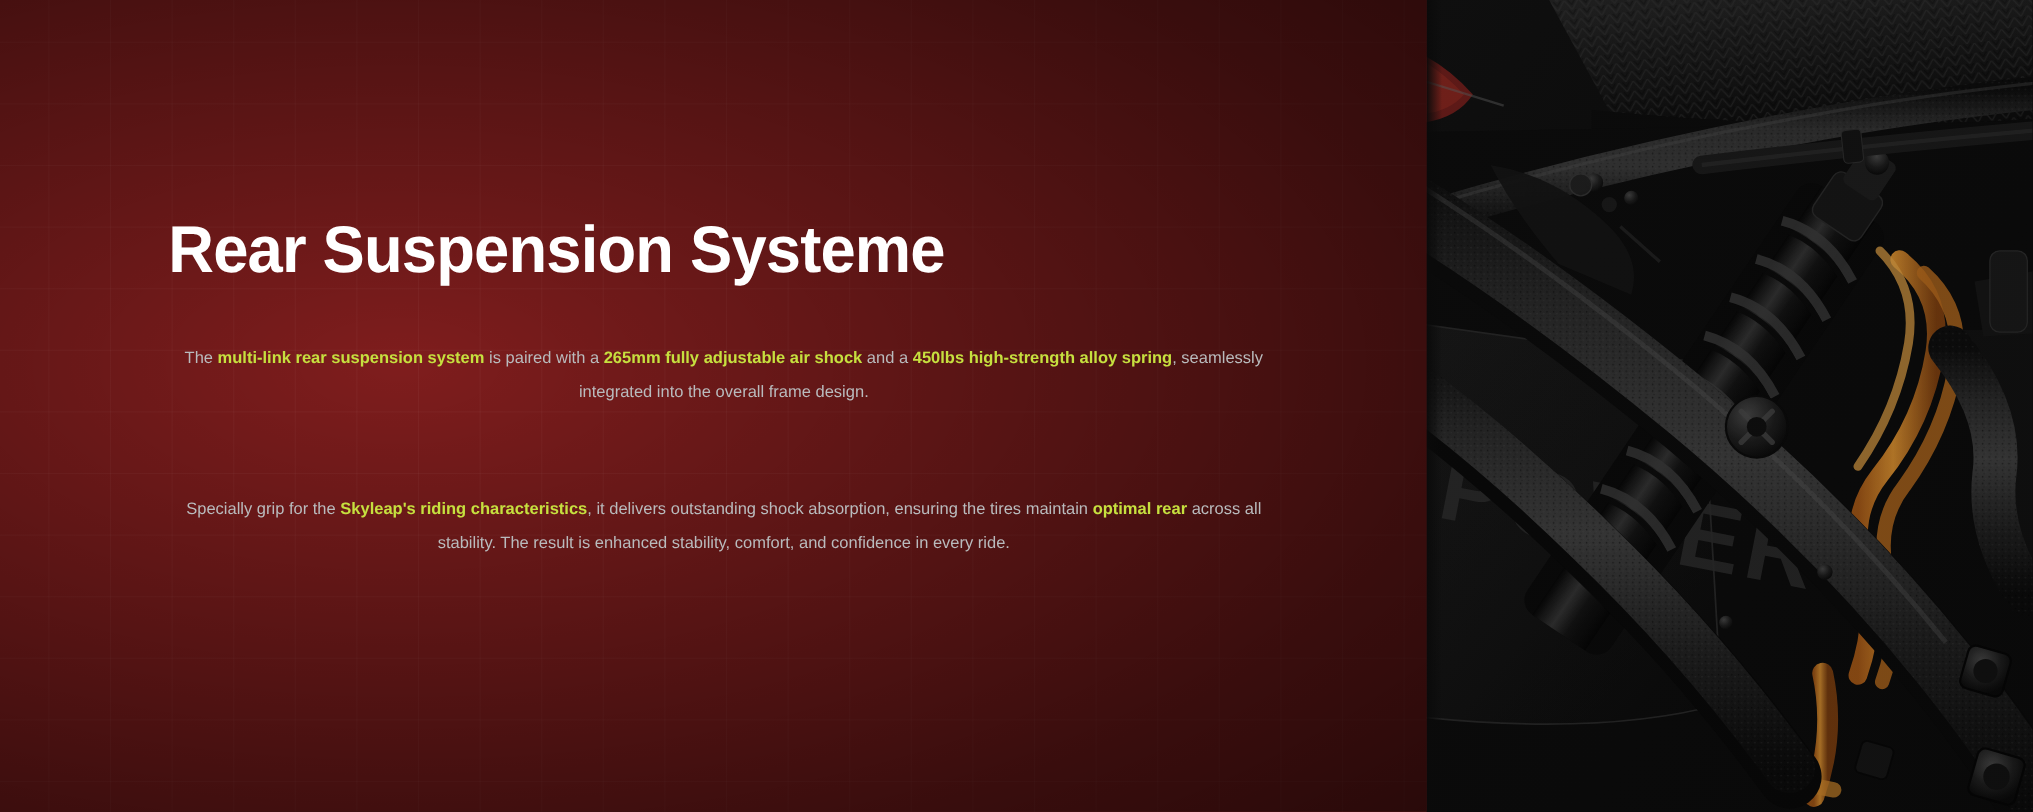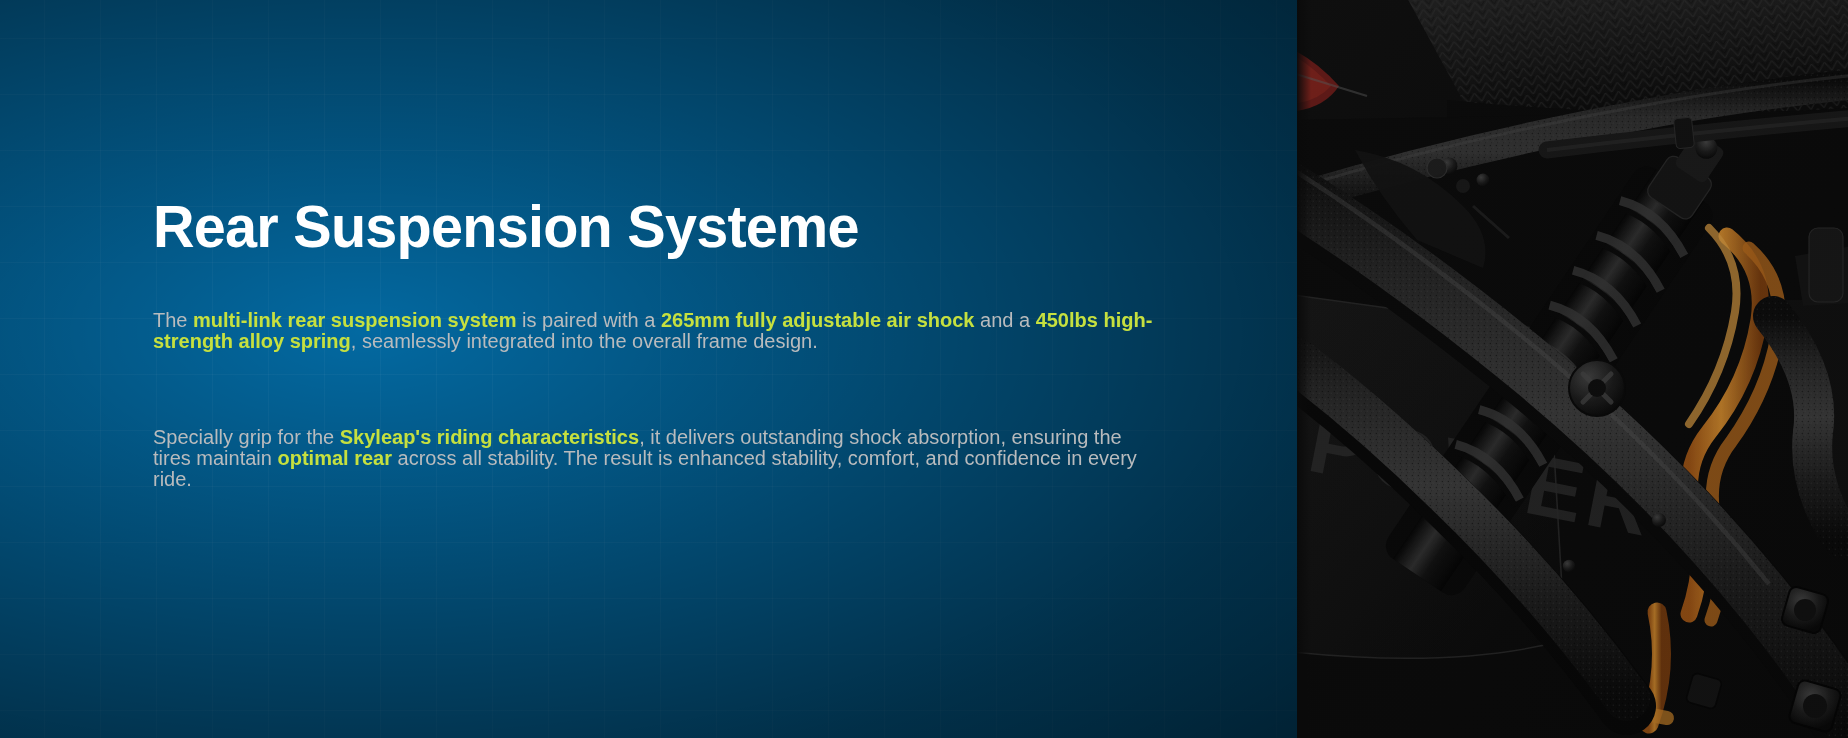--- a/index.html
+++ b/index.html
@@ -19,21 +19,21 @@
     width:1848px; height:738px;
     display:flex;
     background:#090909;
   }
 
   
   .text-panel {
     position:relative;
     width:1297px; height:738px;
     flex:0 0 1297px;
-    background:#0369a1;
+    background:#7f1d1d;
     overflow:hidden;
   }
 
   
   .grid-bg {
     position:absolute; inset:0;
     background-image:
       linear-gradient(to right, rgba(255,255,255,.035) 1px, transparent 1px),
       linear-gradient(to bottom, rgba(255,255,255,.035) 1px, transparent 1px);
     background-size:56px 56px;
@@ -62,25 +62,26 @@
     letter-spacing:-0.8px;
     font-stretch:condensed;
     transform:scaleX(.96);
     transform-origin:left center;
     white-space:nowrap;
   }
 
   .body-copy { margin-top:52px; }
 
   .para {
-    font-size:20px;
-    line-height:21px;
+    font-size:15px;
+    line-height:31px;
     color:#b9bbbd;
     font-weight:400;
     max-width:1010px;
+    text-align:center;
   }
   .para + .para { margin-top:75px; }
 
   .hl {
     color:#c6e03f;
     font-weight:700;
   }
 
   
   .photo-panel {

